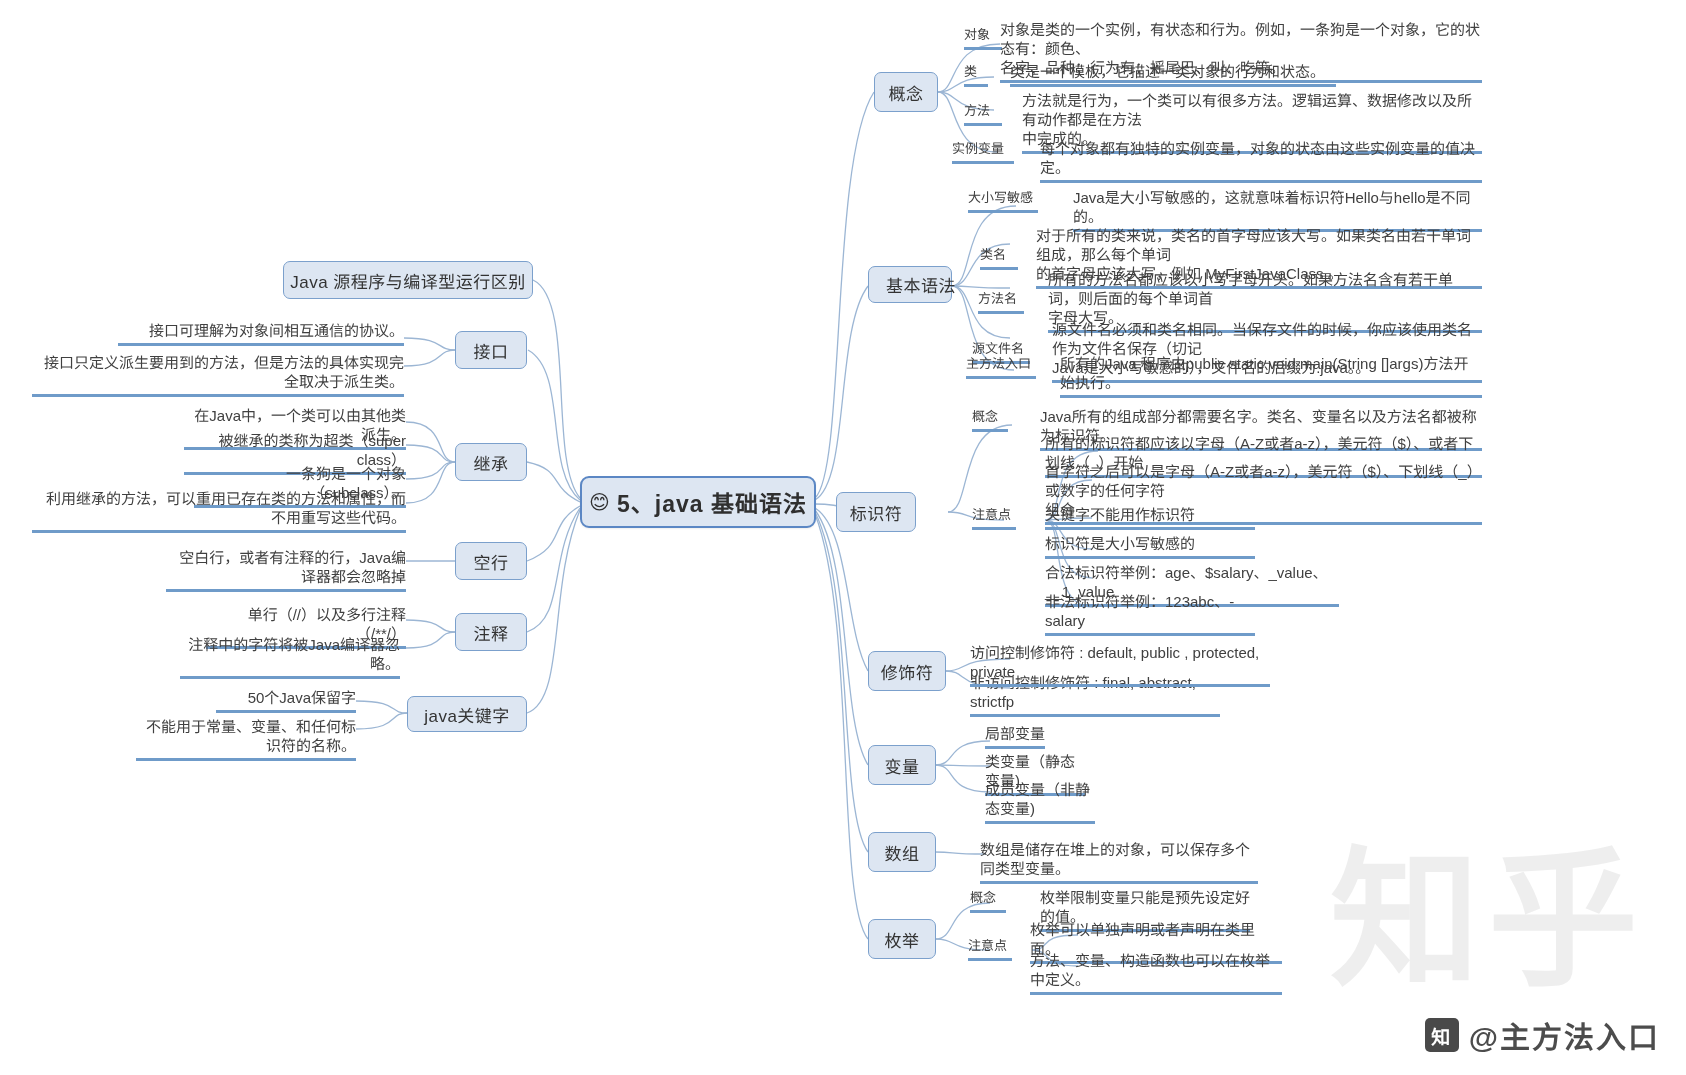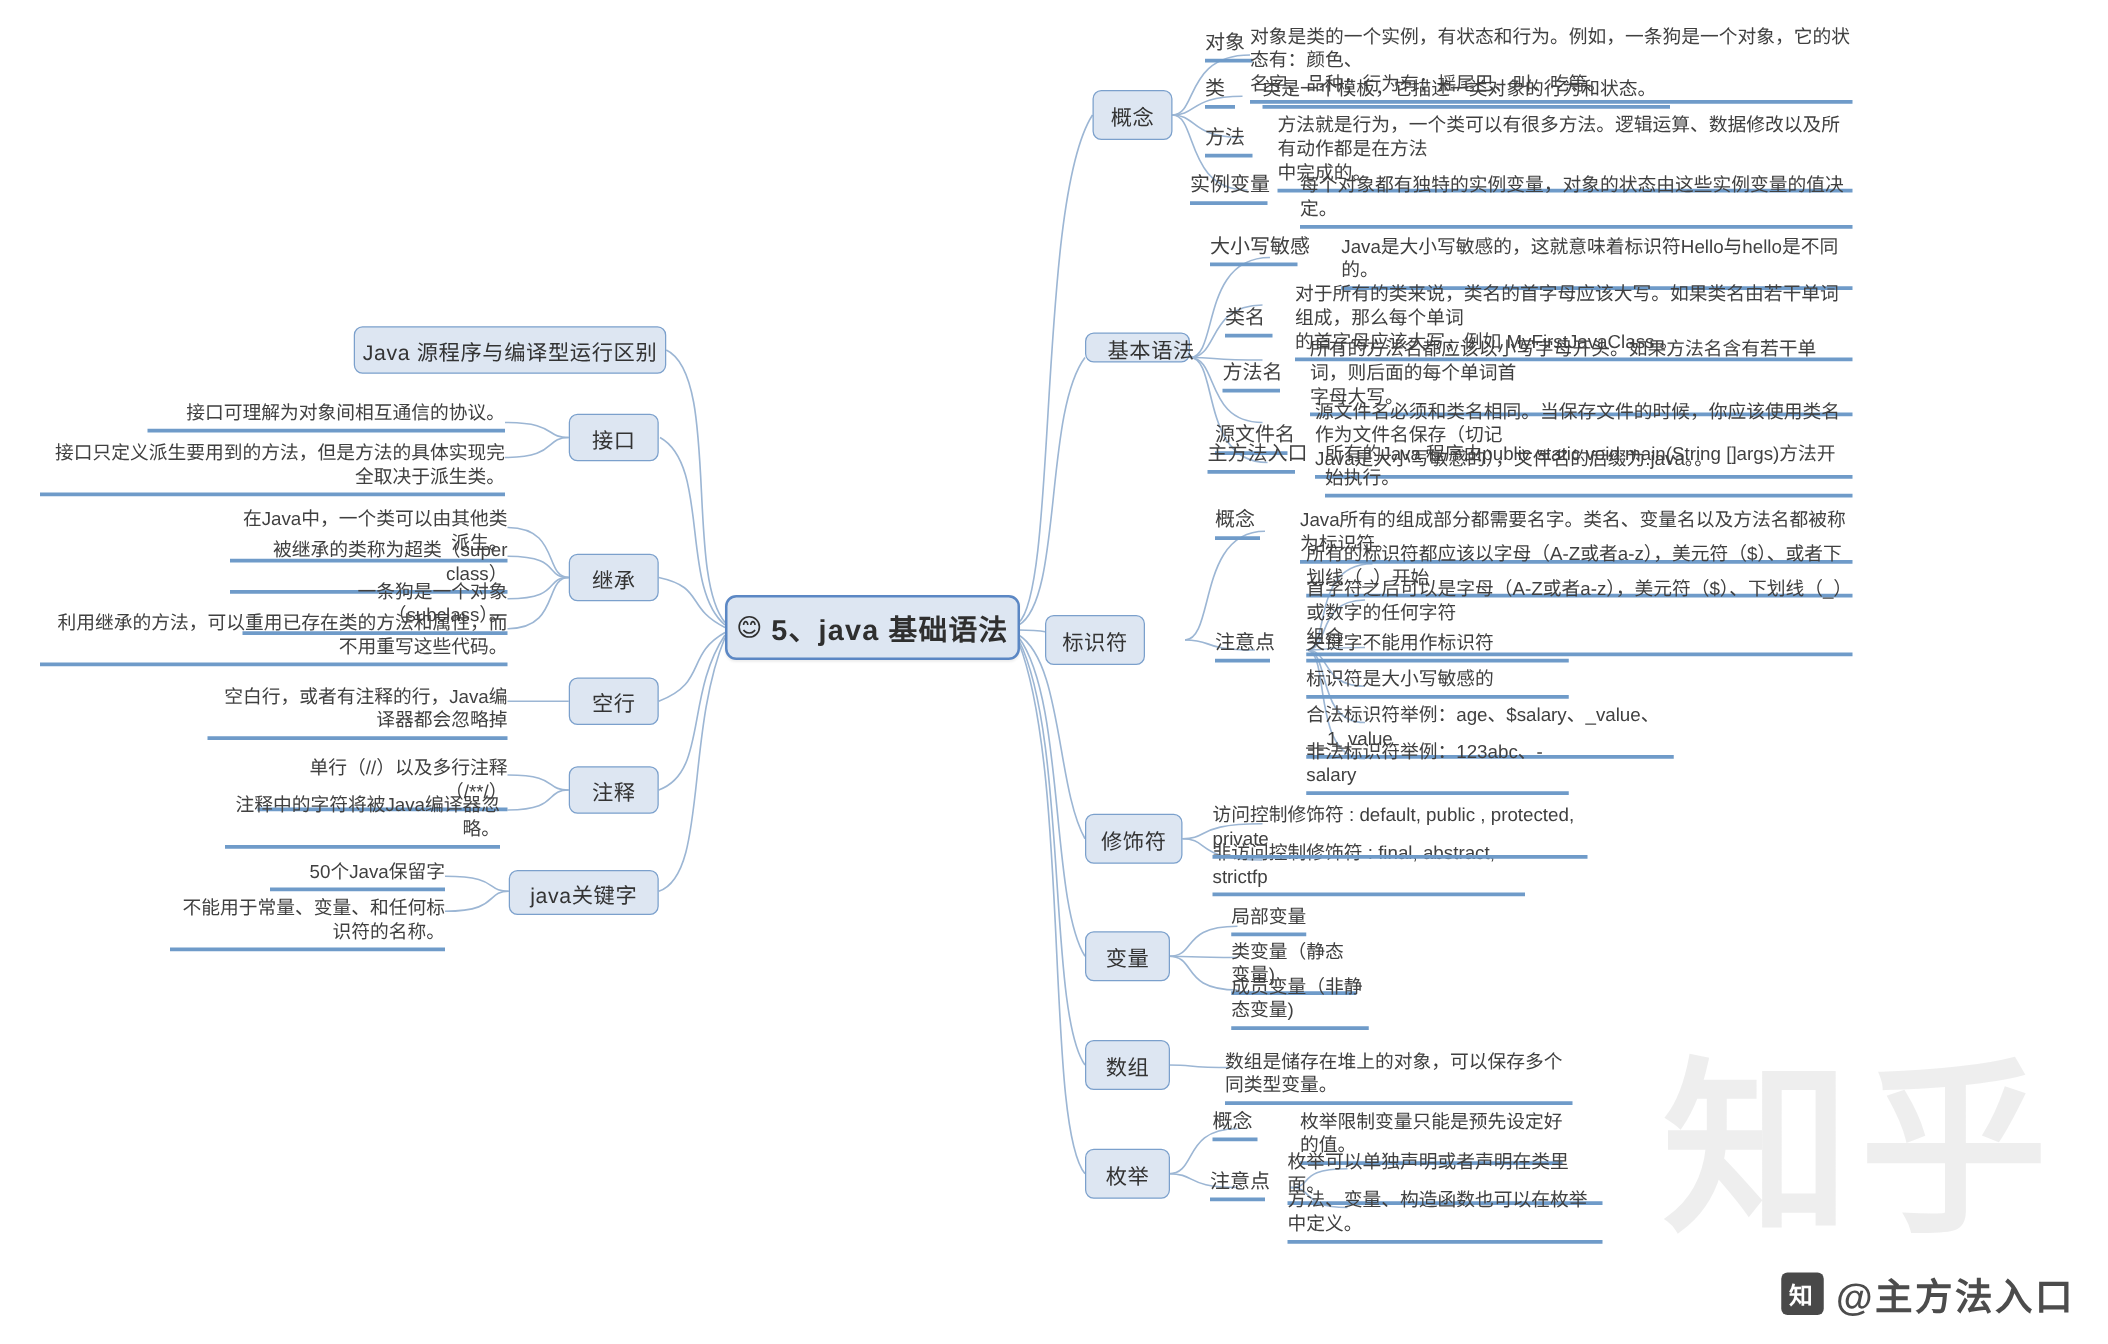--- a/index.html
+++ b/index.html
@@ -48,21 +48,21 @@
     color:#404040;
     white-space:pre-line;
     padding-bottom:3px;
     box-sizing:border-box;
   }
   .leaf.ul{border-bottom:3.2px solid #6f9bc9;}
   .leaf.r{text-align:right;}
   
   .cap{
     position:absolute;
-    font-size:16px;
+    font-size:13px;
     line-height:19px;
     color:#404040;
     white-space:nowrap;
     padding-bottom:3px;
     border-bottom:3.2px solid #6f9bc9;
   }
 
   .emoji{font-size:20px;margin-right:6px;}
 
   
@@ -175,21 +175,21 @@
   <div class="cap" style="left:964px;top:62px;width:24px;"><span>类</span></div>
   <div class="leaf ul" style="left:1010px;top:62px;width:326px;">类是一个模板，它描述一类对象的行为和状态。</div>
 
   <div class="cap" style="left:964px;top:101px;width:38px;"><span>方法</span></div>
   <div class="leaf ul" style="left:1022px;top:91px;width:460px;">方法就是行为，一个类可以有很多方法。逻辑运算、数据修改以及所有动作都是在方法
 中完成的。</div>
 
   <div class="cap" style="left:952px;top:139px;width:62px;"><span>实例变量</span></div>
   <div class="leaf ul" style="left:1040px;top:139px;width:442px;">每个对象都有独特的实例变量，对象的状态由这些实例变量的值决定。</div>
 
-  <div class="node" style="left:868px;top:266px;width:84px;height:24px;padding-left:34px;">
+  <div class="node" style="left:868px;top:266px;width:84px;height:37px;padding-left:34px;">
     <span>基本语法</span>
   </div>
   <div class="cap" style="left:968px;top:188px;width:70px;"><span>大小写敏感</span></div>
   <div class="leaf ul" style="left:1073px;top:188px;width:409px;">Java是大小写敏感的，这就意味着标识符Hello与hello是不同的。</div>
 
   <div class="cap" style="left:980px;top:245px;width:38px;"><span>类名</span></div>
   <div class="leaf ul" style="left:1036px;top:226px;width:446px;">对于所有的类来说，类名的首字母应该大写。如果类名由若干单词组成，那么每个单词
 的首字母应该大写，例如 MyFirstJavaClass 。</div>
 
   <div class="cap" style="left:978px;top:289px;width:46px;"><span>方法名</span></div>

